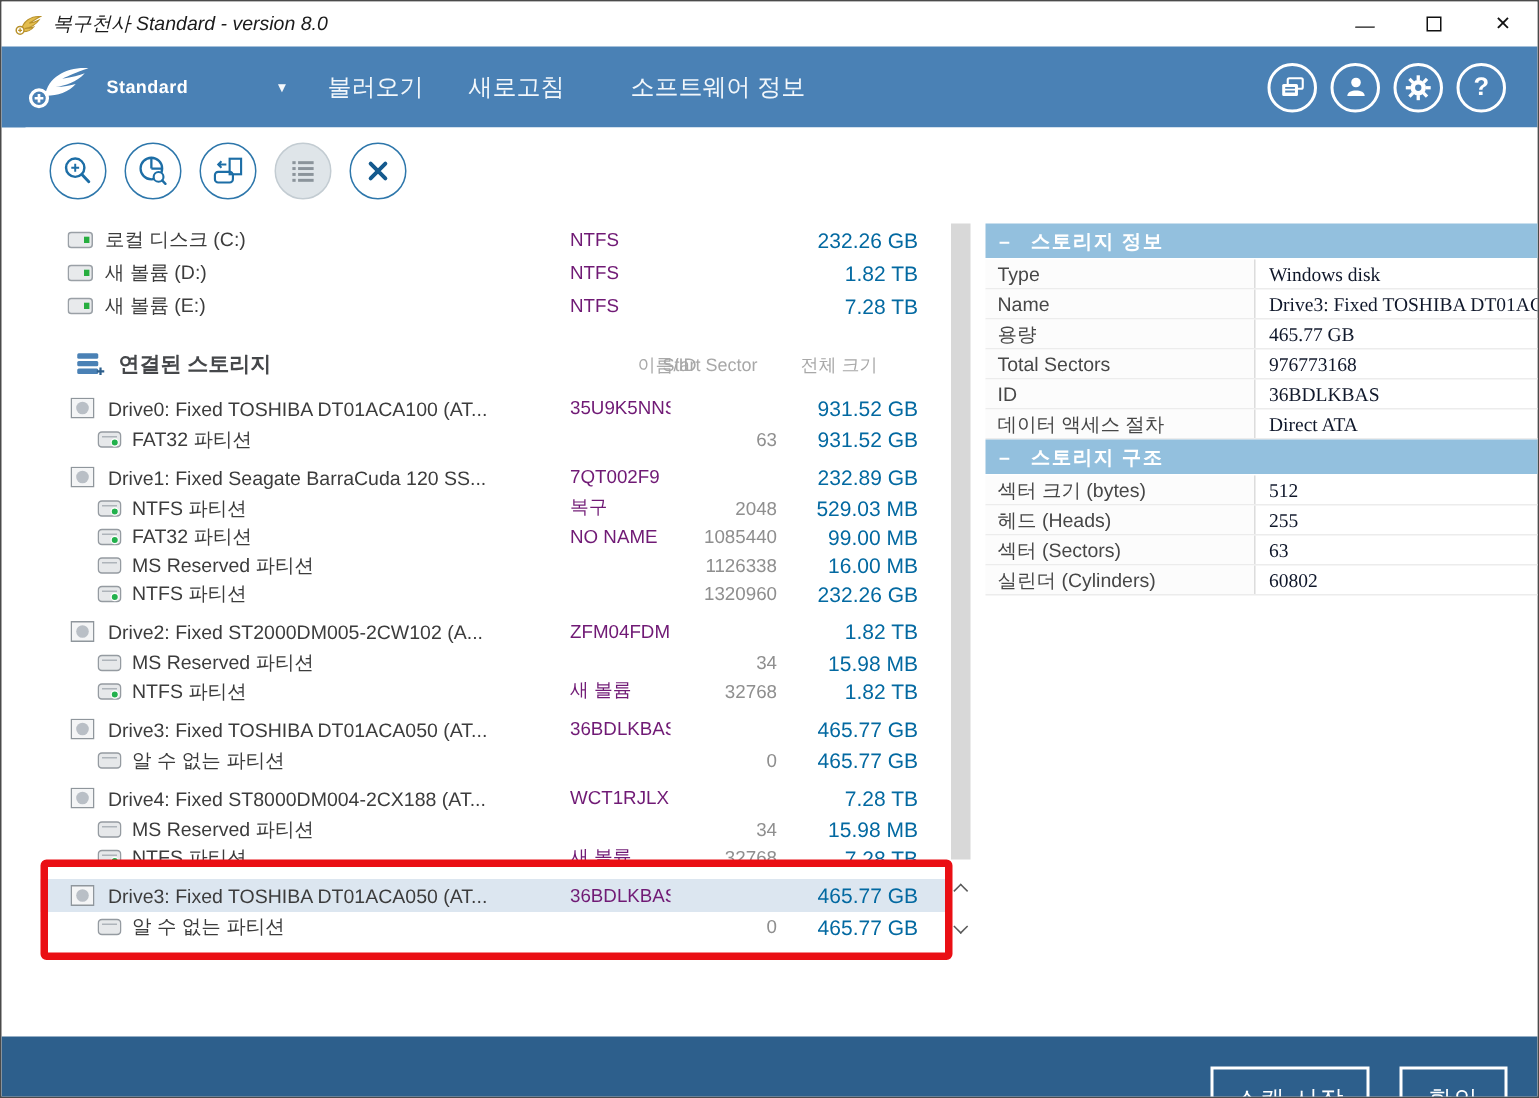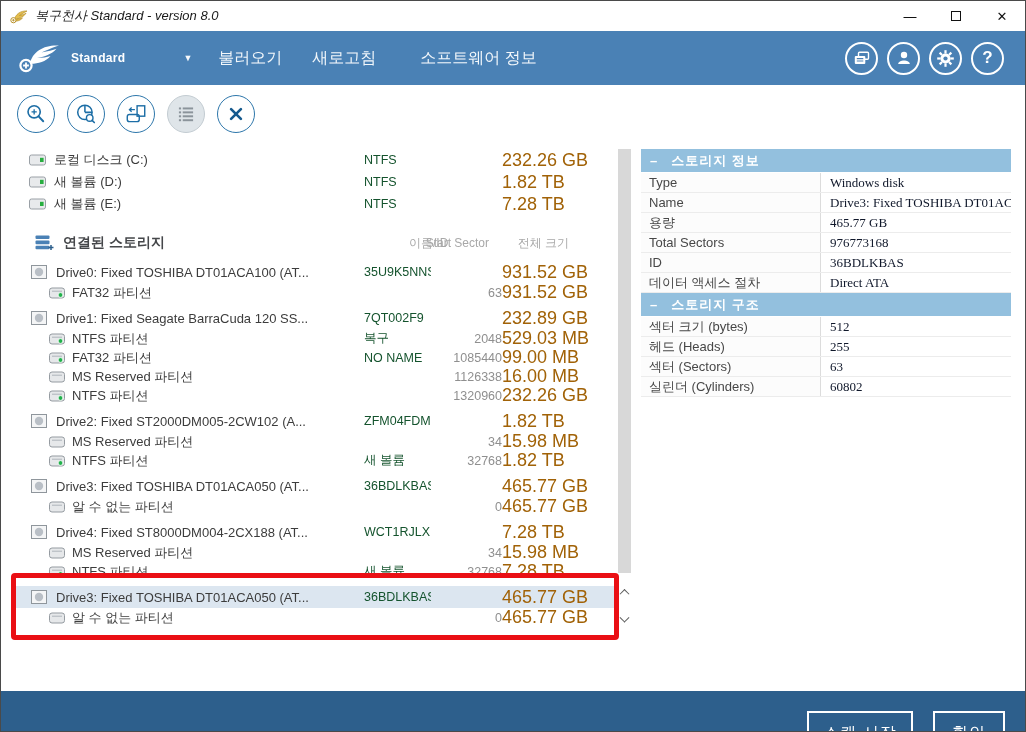--- a/index.html
+++ b/index.html
@@ -19,34 +19,34 @@
   .brand { font-size:12px; font-weight:bold; margin-left:8px; letter-spacing:.3px; }
   .brand-caret { font-size:9px; margin-left:58px; opacity:.95; }
   .menu { display:flex; margin-left:26px;text-align:center; }
   .menu-item { font-size:16px; color:#f2f7fb; padding:6px 0; margin-right:30px; white-space:nowrap; cursor:default; }
   .menu-item:nth-child(3){ margin-left:14px; }
   .header-icons { position:absolute; right:21px; top:0; height:54px; display:flex; align-items:center; gap:9px; }
   .hicon { width:33px; height:33px; border:2px solid #fff; border-radius:50%; display:flex; align-items:center; justify-content:center; }
   .hicon .q { color:#fff; font-size:17px; font-weight:bold; }
 
   
-  .body { position:relative; height:606px; background:#fff; }
+  .body { position:relative; height:606px; background:#fff;margin-left:16px; }
 
   
   .toolbar { position:absolute; left:16px; top:10px; display:flex; gap:12px; }
   .ticon { width:38px; height:38px; border:1px solid #2e77ab; border-radius:50%; background:#fff; display:flex; align-items:center; justify-content:center; }
   .ticon.active { background:#dfe5e9; border-color:#c3ccd2; }
 
   
   .list { position:absolute; left:10px; top:64px; width:606px; }
   .row { display:flex; align-items:center; height:22px; font-size:13px; color:#3c3c3c; white-space:nowrap; }
   .row .c-name { width:353px; display:flex; align-items:center; overflow:hidden; }
-  .row .c-id { flex:1; font-size:12.5px; color:#14532d; overflow:hidden; }
+  .row .c-id { flex:1; font-size:12.5px; color:#701a75; overflow:hidden; }
   .row .c-start { width:71px; text-align:right; font-size:12.5px; color:#8f8f8f; }
-  .row .c-size { width:94px; text-align:left; font-size:18px; color:#a16207; padding-right:0; margin-right:21px; }
+  .row .c-size { width:94px; text-align:right; font-size:14px; color:#0369a1; padding-right:0; margin-right:21px; }
   .vol-row .c-name { padding-left:18px; }
   .vol-row .c-name svg { margin-right:8px; flex:none; }
   .drive-row { height:22px; margin-top:5px; }
   .drive-row .c-name { padding-left:20px; font-size:13px; }
   .drive-row .c-name svg { margin-right:9px; flex:none; }
   .part-row { height:19px; }
   .part-row .c-name { padding-left:38px; }
   .part-row .c-name svg { margin-right:7px; flex:none; }
   .row.selected { background:#dce6f0; }
 

